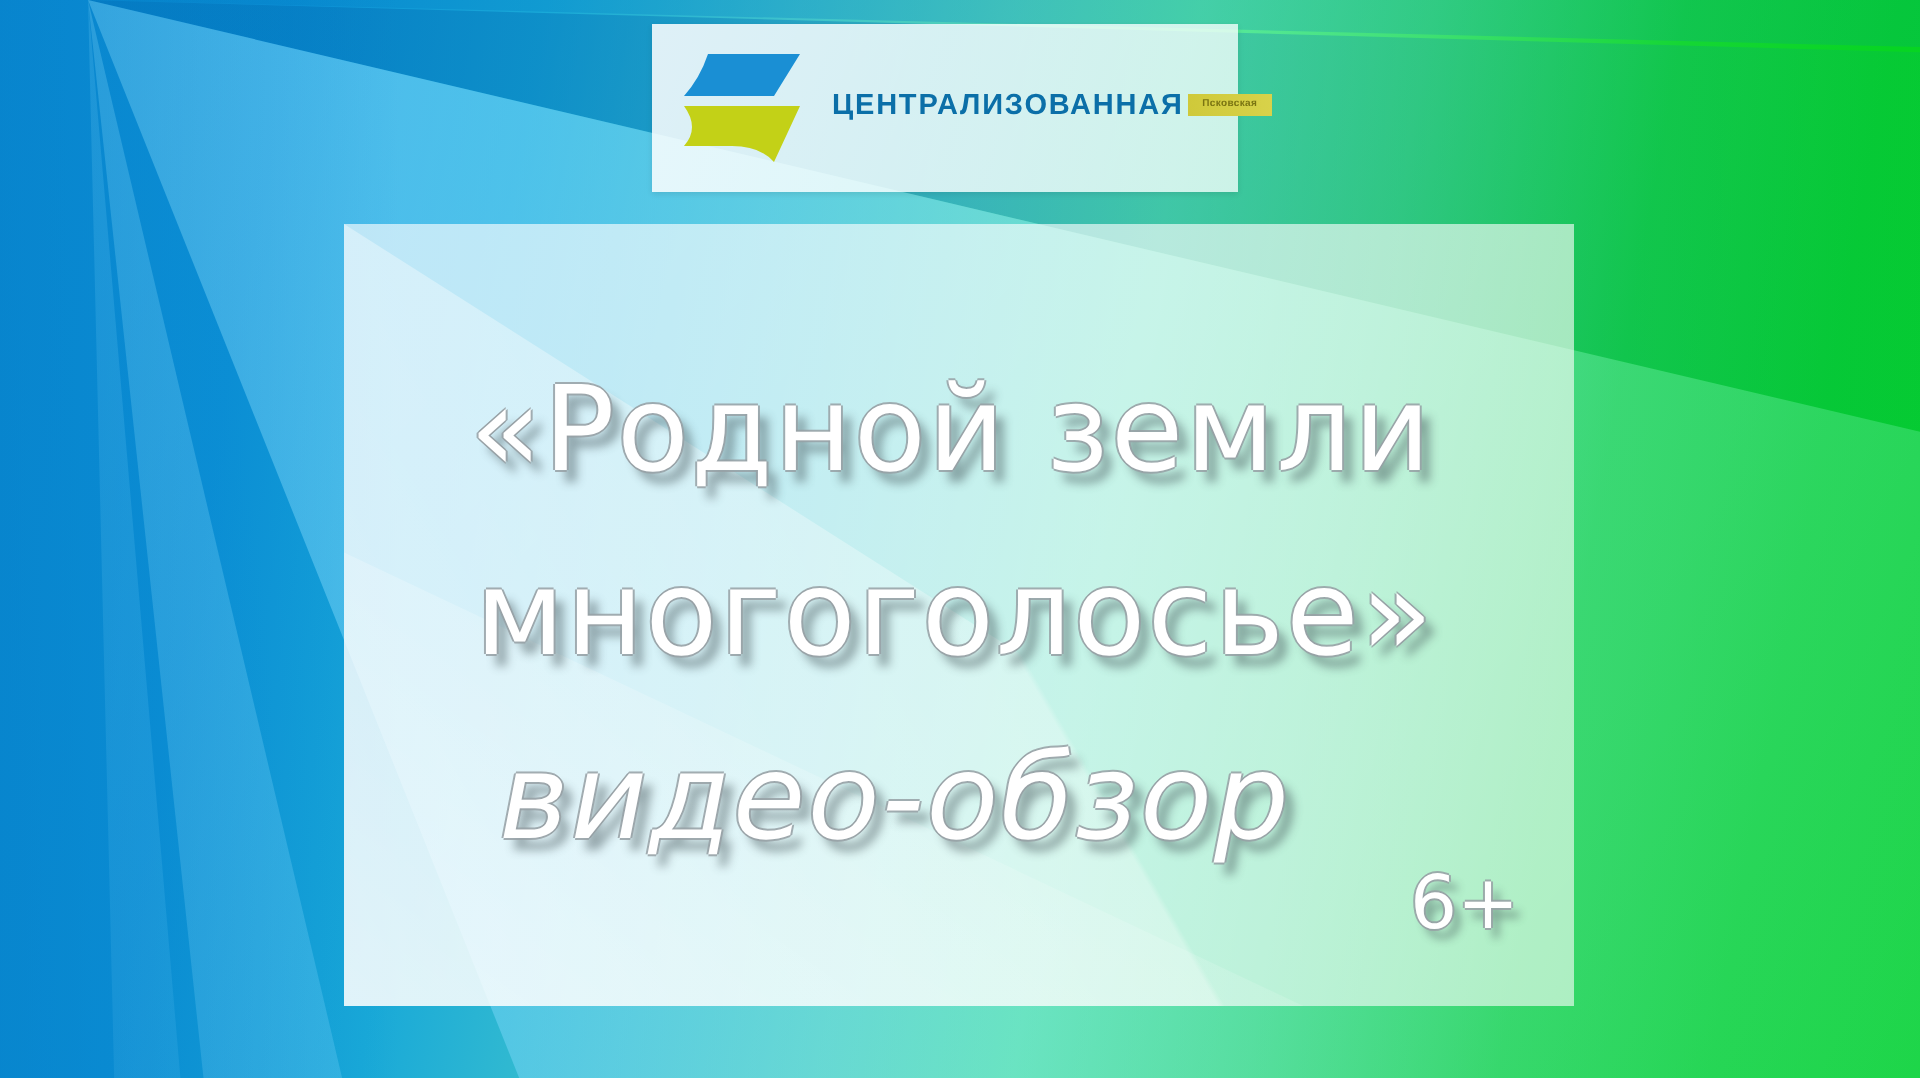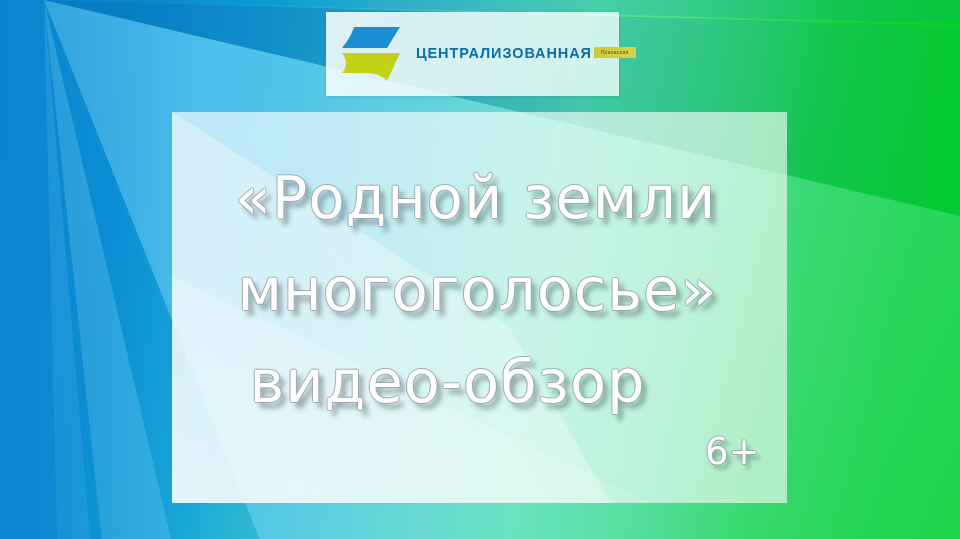--- a/index.html
+++ b/index.html
@@ -148,21 +148,21 @@
     position: absolute;
     inset: 0;
     background: linear-gradient(35deg, rgba(255,255,255,.40), rgba(255,255,255,0) 60%);
     clip-path: polygon(0 42%, 0 100%, 78% 100%);
     pointer-events: none;
   }
 
   .title {
     position: relative;
     z-index: 3;
-    padding-top: 40px;
+    padding-top: 57px;
     text-align: center;
     font-family: "DejaVu Sans", sans-serif;
     font-weight: 400;
     color: #ffffff;
   }
   .tline {
     font-size: 59px;
     line-height: 1.56;
     letter-spacing: 1px;
     white-space: nowrap;
@@ -172,20 +172,21 @@
       -1px 0 0 rgba(150,160,165,.85),
        0 1px 0 rgba(150,160,165,.85),
        0 -1px 0 rgba(150,160,165,.85),
        5px 6px 5px rgba(60,75,80,.45);
   }
   .tline-1 { margin-left: -8px; }
   .tline-2 { margin-left: -4px; text-align: center; }
   .tline-3 {
     margin-left: -64px;
     position: relative;
+    font-style: italic;
   }
   .age {
     position: absolute;
     left: 705px;
     top: 430px;
     z-index: 4;
     font-family: "DejaVu Sans", sans-serif;
     font-size: 37px;
     color: #ffffff;
     text-shadow:

